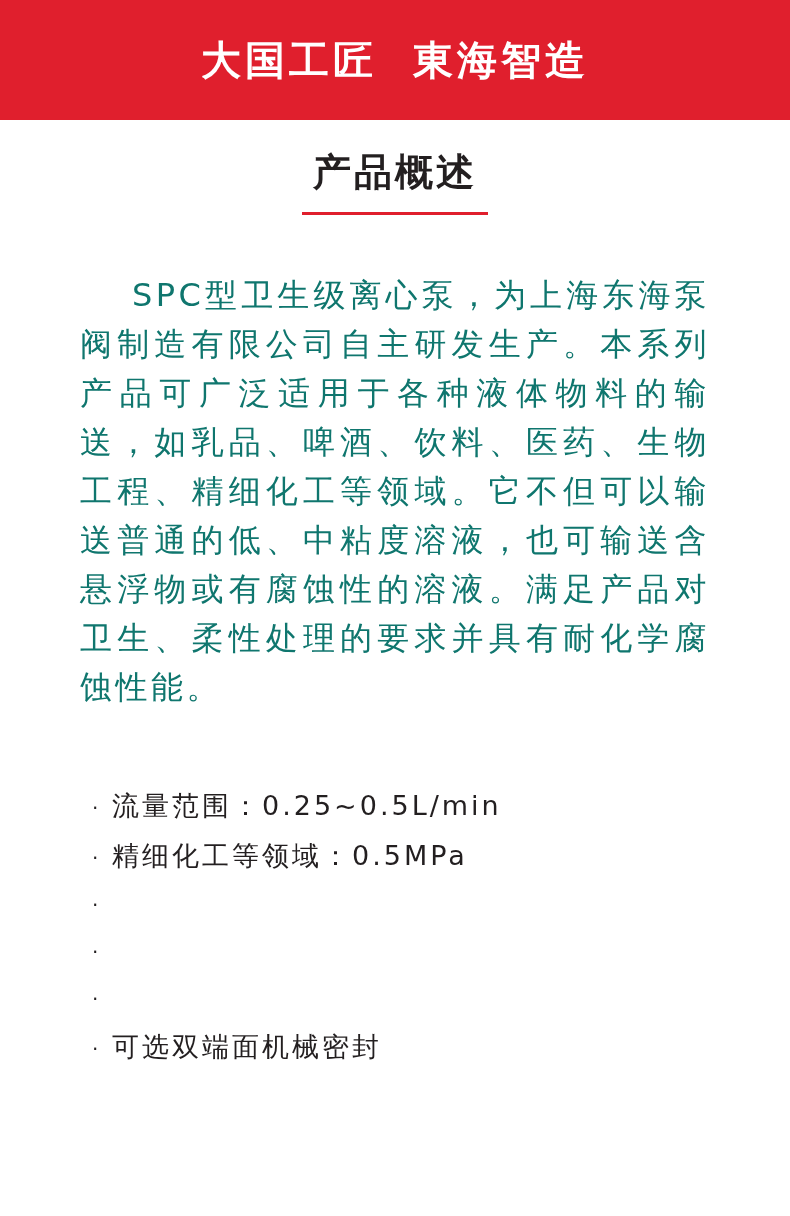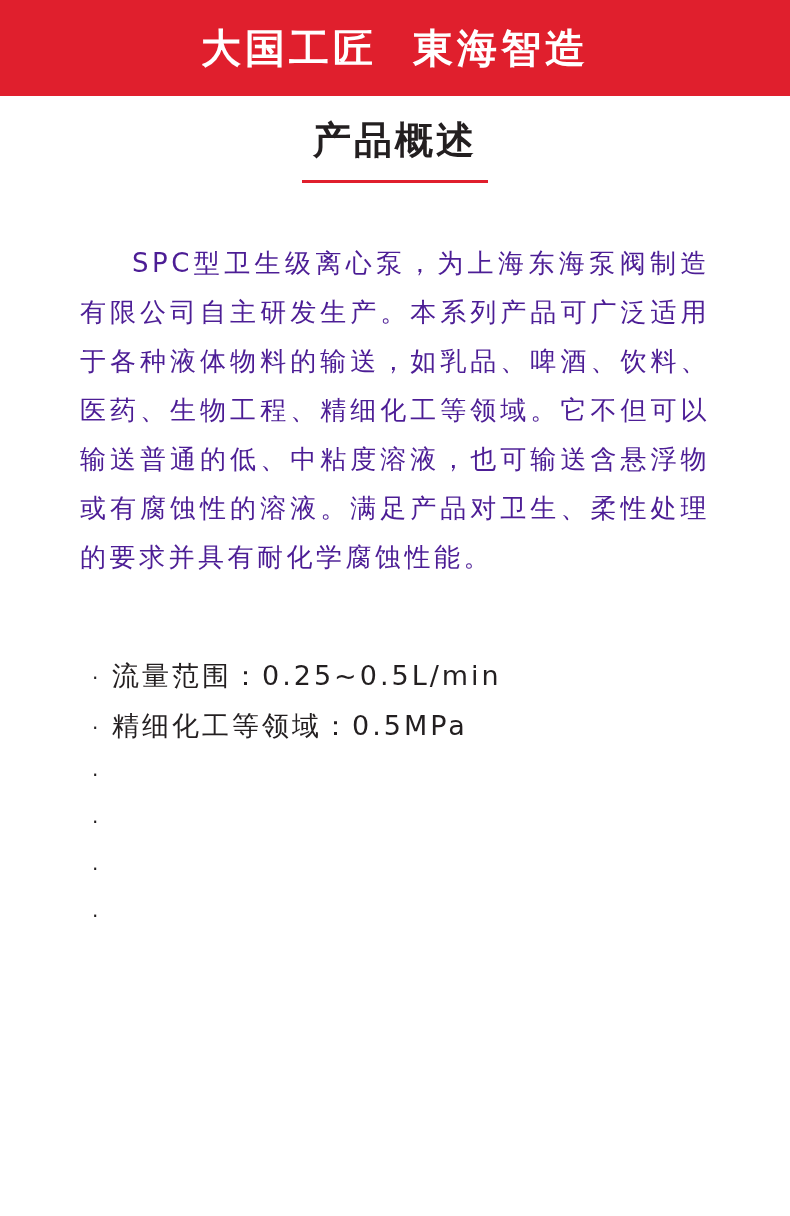--- a/index.html
+++ b/index.html
@@ -12,21 +12,21 @@
     height: 1216px;
     font-family: "Liberation Sans", sans-serif;
     color: #231f20;
     position: relative;
     overflow: hidden;
   }
 
   
   .banner {
     width: 100%;
-    height: 96px;
+    height: 120px;
     background: #e01f2d;
     display: flex;
     align-items: center;
     justify-content: center;
     box-sizing: border-box;
   }
   .banner-title {
     color: #ffffff;
     font-size: 40px;
     font-weight: bold;
@@ -55,27 +55,27 @@
   }
   .heading-rule {
     width: 186px;
     height: 3px;
     background: #e01f2d;
     margin: 18px auto 0 auto;
   }
 
   
   .overview-block {
-    margin-top: 24px;
+    margin-top: 32px;
   }
   .overview-body {
     margin: 56px 80px 0 80px;
-    font-size: 26px;
+    font-size: 32px;
     line-height: 49px;
-    color: #4c1d95;
+    color: #0f766e;
     text-align: justify;
     text-align-last: left;
     letter-spacing: 3.5px;
     font-family: "DejaVu Sans", "Liberation Sans", sans-serif;
   }
   .overview-body .indent {
     display: inline-block;
     width: 52px;
   }
 
@@ -136,15 +136,16 @@
       <span class="bullet">·</span>
     </li>
     <li>
       <span class="bullet">·</span>
     </li>
     <li>
       <span class="bullet">·</span>
     </li>
     <li>
       <span class="bullet">·</span>
+      <span>可选双端面机械密封</span>
     </li>
   </ul>
 </div>
 
 </body></html>

